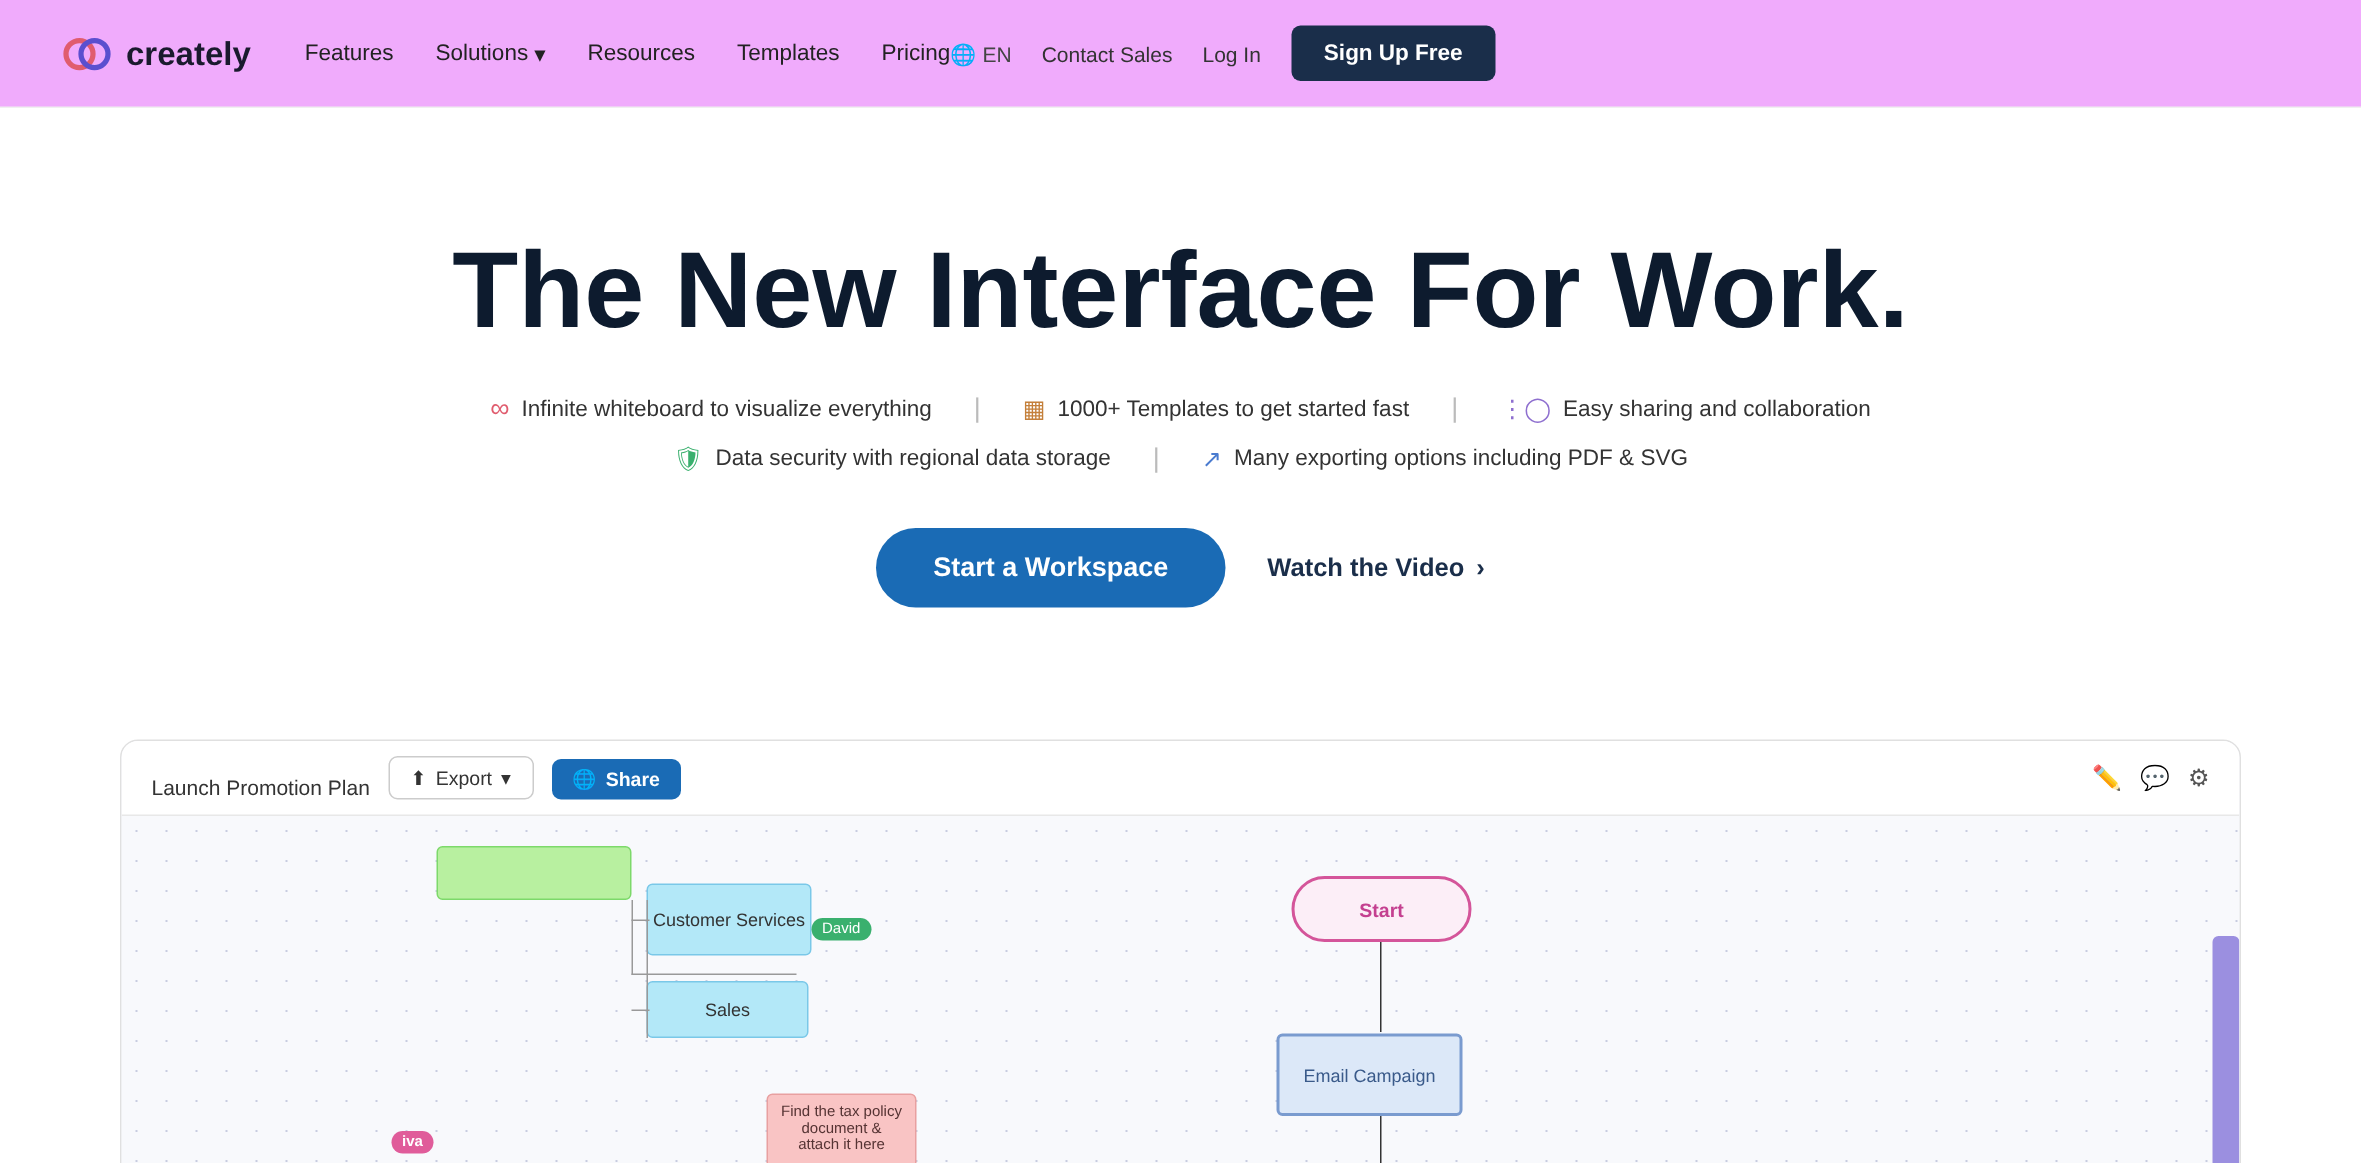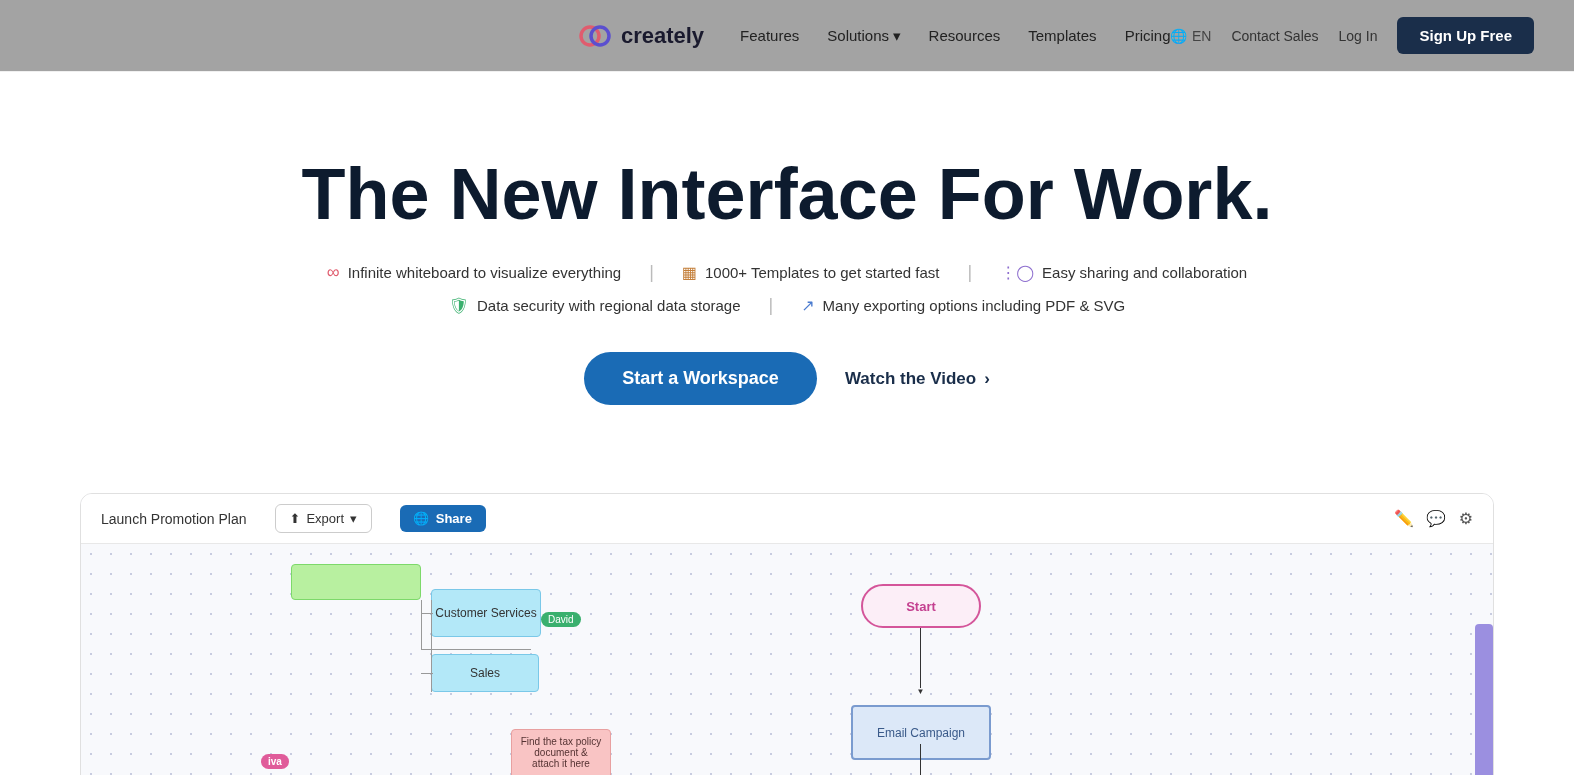--- a/index.html
+++ b/index.html
@@ -1,22 +1,22 @@
 <!DOCTYPE html>
 <html><head>
   <meta charset="utf-8">
   <style>
     * { margin: 0; padding: 0; box-sizing: border-box; }
     body { font-family: -apple-system, BlinkMacSystemFont, 'Segoe UI', sans-serif; background: #fff; overflow-x: hidden; }
 
     
     nav {
-      display: flex; align-items: center; justify-content: flex-end;
+      display: flex; align-items: center; justify-content: flex-start;
       padding: 0 40px; height: 72px; border-bottom: 1px solid #f0f0f0;
-      position: sticky; top: 0; background: #a3a3a3; z-index: 100;
+      position: sticky; top: 0; background: #f0abfc; z-index: 100;
     }
     .nav-left { display: flex; align-items: center; gap: 36px; }
     .logo { display: flex; align-items: center; gap: 8px; text-decoration: none; }
     .logo-icon { width: 36px; height: 36px; }
     .logo-text { font-size: 22px; font-weight: 700; color: #1a1a2e; }
     .nav-links { display: flex; align-items: center; gap: 28px; }
     .nav-link { font-size: 15px; color: #222; text-decoration: none; cursor: pointer; display: flex; align-items: center; gap: 4px; }
     .nav-right { display: flex; align-items: center; gap: 20px; }
     .lang-btn { display: flex; align-items: center; gap: 4px; font-size: 14px; color: #444; cursor: pointer; }
     .contact-link { font-size: 14px; color: #333; text-decoration: none; cursor: pointer; }
@@ -54,21 +54,21 @@
     
     .canvas-preview {
       margin: 0 80px; border: 1px solid #e0e0e0; border-radius: 12px;
       background: #f8f9ff; overflow: hidden; position: relative;
       min-height: 340px;
     }
     .canvas-toolbar {
       display: flex; align-items: center; justify-content: space-between;
       padding: 10px 20px; border-bottom: 1px solid #e8e8e8; background: #fff;
     }
-    .canvas-toolbar-left { display: flex; align-items: center; gap: 28px; }
+    .canvas-toolbar-left { display: flex; align-items: flex-end; gap: 12px; }
     .canvas-name { font-size: 14px; color: #333; font-weight: 500; }
     .canvas-btn {
       display: flex; align-items: center; gap: 6px; padding: 6px 14px;
       border: 1px solid #ccc; border-radius: 6px; font-size: 13px;
       background: #fff; cursor: pointer; color: #333;
     }
     .canvas-share-btn {
       display: flex; align-items: center; gap: 6px; padding: 6px 14px;
       border-radius: 6px; font-size: 13px; font-weight: 600;
       background: #1a6bb5; color: #fff; border: none; cursor: pointer;
@@ -272,21 +272,21 @@
       </div>
 
       <div class="iva-badge" style="left:180px; top:210px;">iva</div>
 
       <div class="flow-start" style="left:780px; top:40px; width:120px; height:44px;font-weight:bold;">
         <span>Start</span>
       </div>
 
       <div class="flow-arrow" style="left:839px; top:84px; height:60px;"></div>
 
-      <div class="flow-box" style="left:770px; top:145px; width:140px; height:55px;margin-top:16px;">
+      <div class="flow-box" style="left:770px; top:145px; width:124px; height:55px;">
         <span>Email Campaign</span>
       </div>
 
       <div class="flow-arrow" style="left:839px; top:200px; height:50px;"></div>
 
       <div class="purple-bar" style="right:0px; top:80px; width:18px; height:180px;"></div>
 
     </div>
   </div>
 </div>

